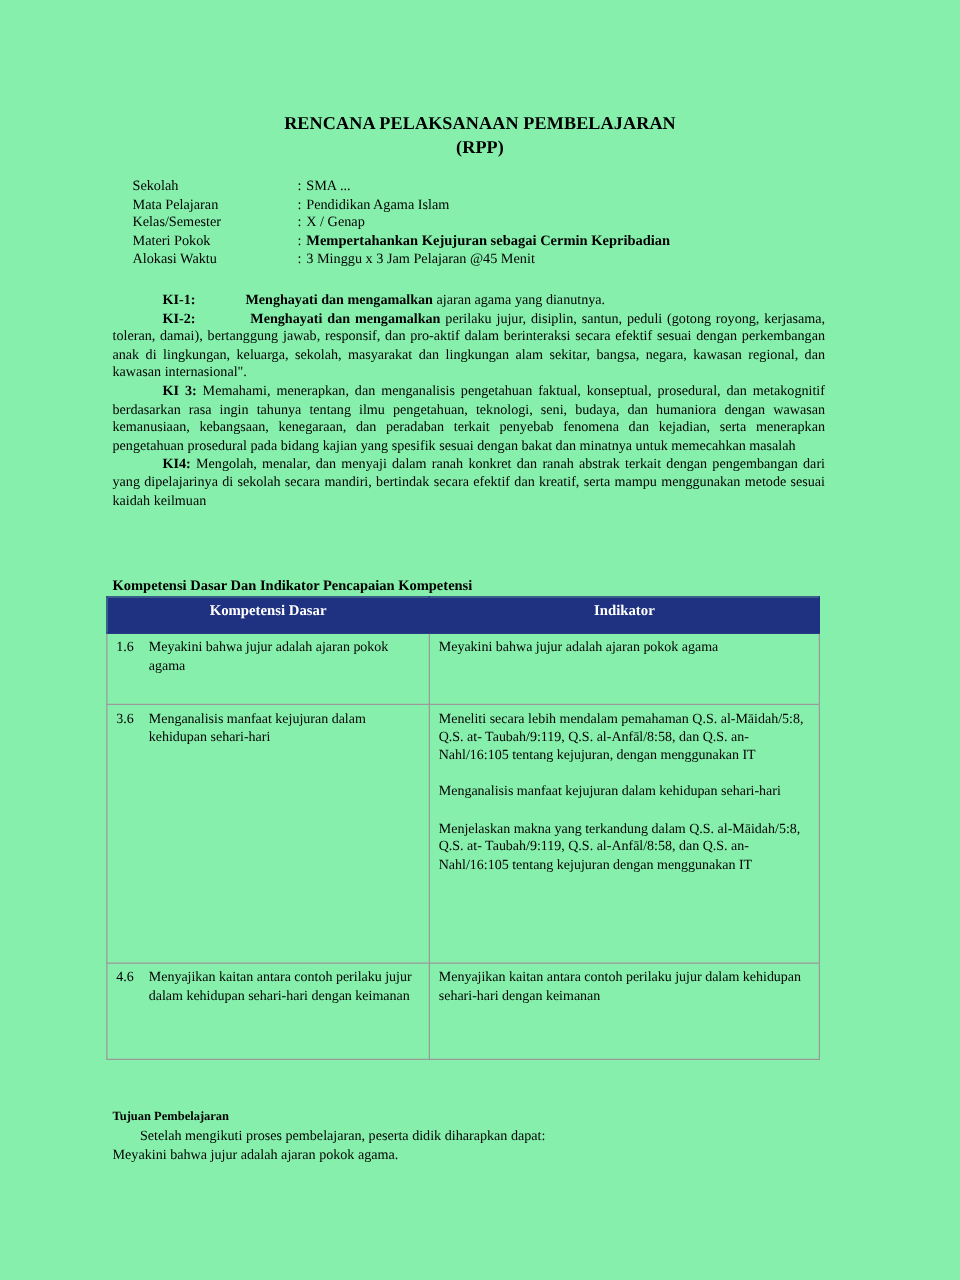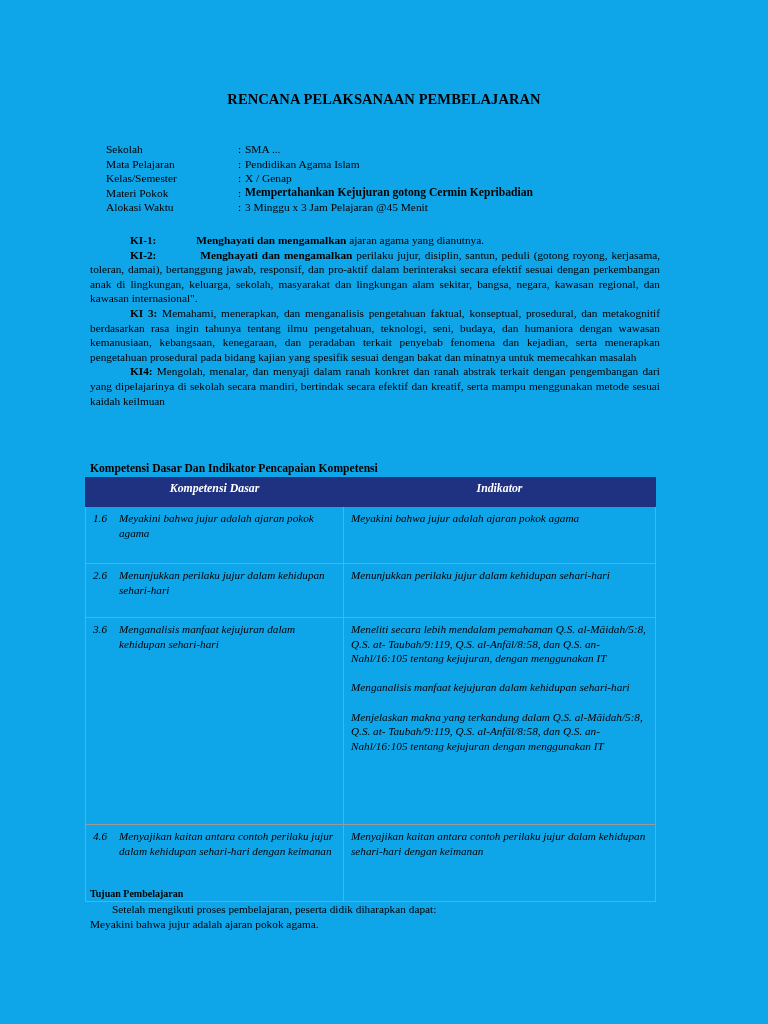--- a/index.html
+++ b/index.html
@@ -14,21 +14,21 @@
     color: #000000;
     position: relative;
     overflow: hidden;
   }
   .page {
     position: absolute;
     left: 0;
     top: 0;
     width: 768px;
     height: 1024px;
-    background: #0ea5e9;
+    background: #86efac;
   }
 
   
   .title-block {
     position: absolute;
     left: 0;
     top: 90px;
     width: 768px;
     text-align: center;
   }
@@ -96,21 +96,20 @@
     border-collapse: collapse;
     table-layout: fixed;
     font-size: 11.2px;
   }
   table.kd-table th,
   table.kd-table td {
     border: 1px solid #9a9a9a;
     vertical-align: top;
     padding: 4px 7px 6px 7px;
     line-height: 14.6px;
-    font-style: italic;
   }
   table.kd-table thead th {
     background: #1f3281;
     color: #ffffff;
     font-weight: bold;
     text-align: center;
     font-size: 11.8px;
     padding: 3px 6px 6px 6px;
     border-color: #1f3281;
     height: 19px;
@@ -153,20 +152,21 @@
   }
   .tujuan-indent { text-indent: 22px; }
 </style>
 </head>
 <body>
 
 <div class="page">
 
   <div class="title-block">
     <div class="title-line">RENCANA PELAKSANAAN PEMBELAJARAN</div>
+    <div class="title-line">(RPP)</div>
   </div>
 
   <div class="identity">
     <div class="id-row">
       <span class="id-label">Sekolah</span>
       <span class="id-colon">:</span>
       <span class="id-value">SMA ...</span>
     </div>
     <div class="id-row">
       <span class="id-label">Mata Pelajaran</span>
@@ -174,21 +174,21 @@
       <span class="id-value">Pendidikan Agama Islam</span>
     </div>
     <div class="id-row">
       <span class="id-label">Kelas/Semester</span>
       <span class="id-colon">:</span>
       <span class="id-value">X / Genap</span>
     </div>
     <div class="id-row">
       <span class="id-label">Materi Pokok</span>
       <span class="id-colon">:</span>
-      <span class="id-value bold">Mempertahankan Kejujuran gotong Cermin Kepribadian</span>
+      <span class="id-value bold">Mempertahankan Kejujuran sebagai Cermin Kepribadian</span>
     </div>
     <div class="id-row">
       <span class="id-label">Alokasi Waktu</span>
       <span class="id-colon">:</span>
       <span class="id-value">3 Minggu x 3 Jam Pelajaran @45 Menit</span>
     </div>
   </div>
 
   <div class="ki-block">
 
@@ -220,31 +220,20 @@
           <div class="kd-item">
             <span class="kd-num">1.6</span>
             <span class="kd-text">Meyakini bahwa jujur adalah ajaran pokok agama</span>
           </div>
         </td>
         <td class="ind-cell cell-row1">
           <p>Meyakini bahwa jujur adalah ajaran pokok agama</p>
         </td>
       </tr>
       <tr>
-        <td class="cell-row2">
-          <div class="kd-item">
-            <span class="kd-num">2.6</span>
-            <span class="kd-text">Menunjukkan perilaku jujur dalam kehidupan sehari-hari</span>
-          </div>
-        </td>
-        <td class="ind-cell cell-row2">
-          <p>Menunjukkan perilaku jujur dalam kehidupan sehari-hari</p>
-        </td>
-      </tr>
-      <tr>
         <td class="cell-row3">
           <div class="kd-item">
             <span class="kd-num">3.6</span>
             <span class="kd-text">Menganalisis manfaat kejujuran dalam kehidupan sehari-hari</span>
           </div>
         </td>
         <td class="ind-cell cell-row3">
           <p>Meneliti secara lebih mendalam pemahaman Q.S. al-Māidah/5:8, Q.S. at- Taubah/9:119, Q.S. al-Anfāl/8:58, dan Q.S. an-Nahl/16:105 tentang kejujuran, dengan menggunakan IT</p>
           <p>Menganalisis manfaat kejujuran dalam kehidupan sehari-hari</p>
           <p>Menjelaskan makna yang terkandung dalam Q.S. al-Māidah/5:8, Q.S. at- Taubah/9:119, Q.S. al-Anfāl/8:58, dan Q.S. an-Nahl/16:105 tentang kejujuran dengan menggunakan IT</p>

